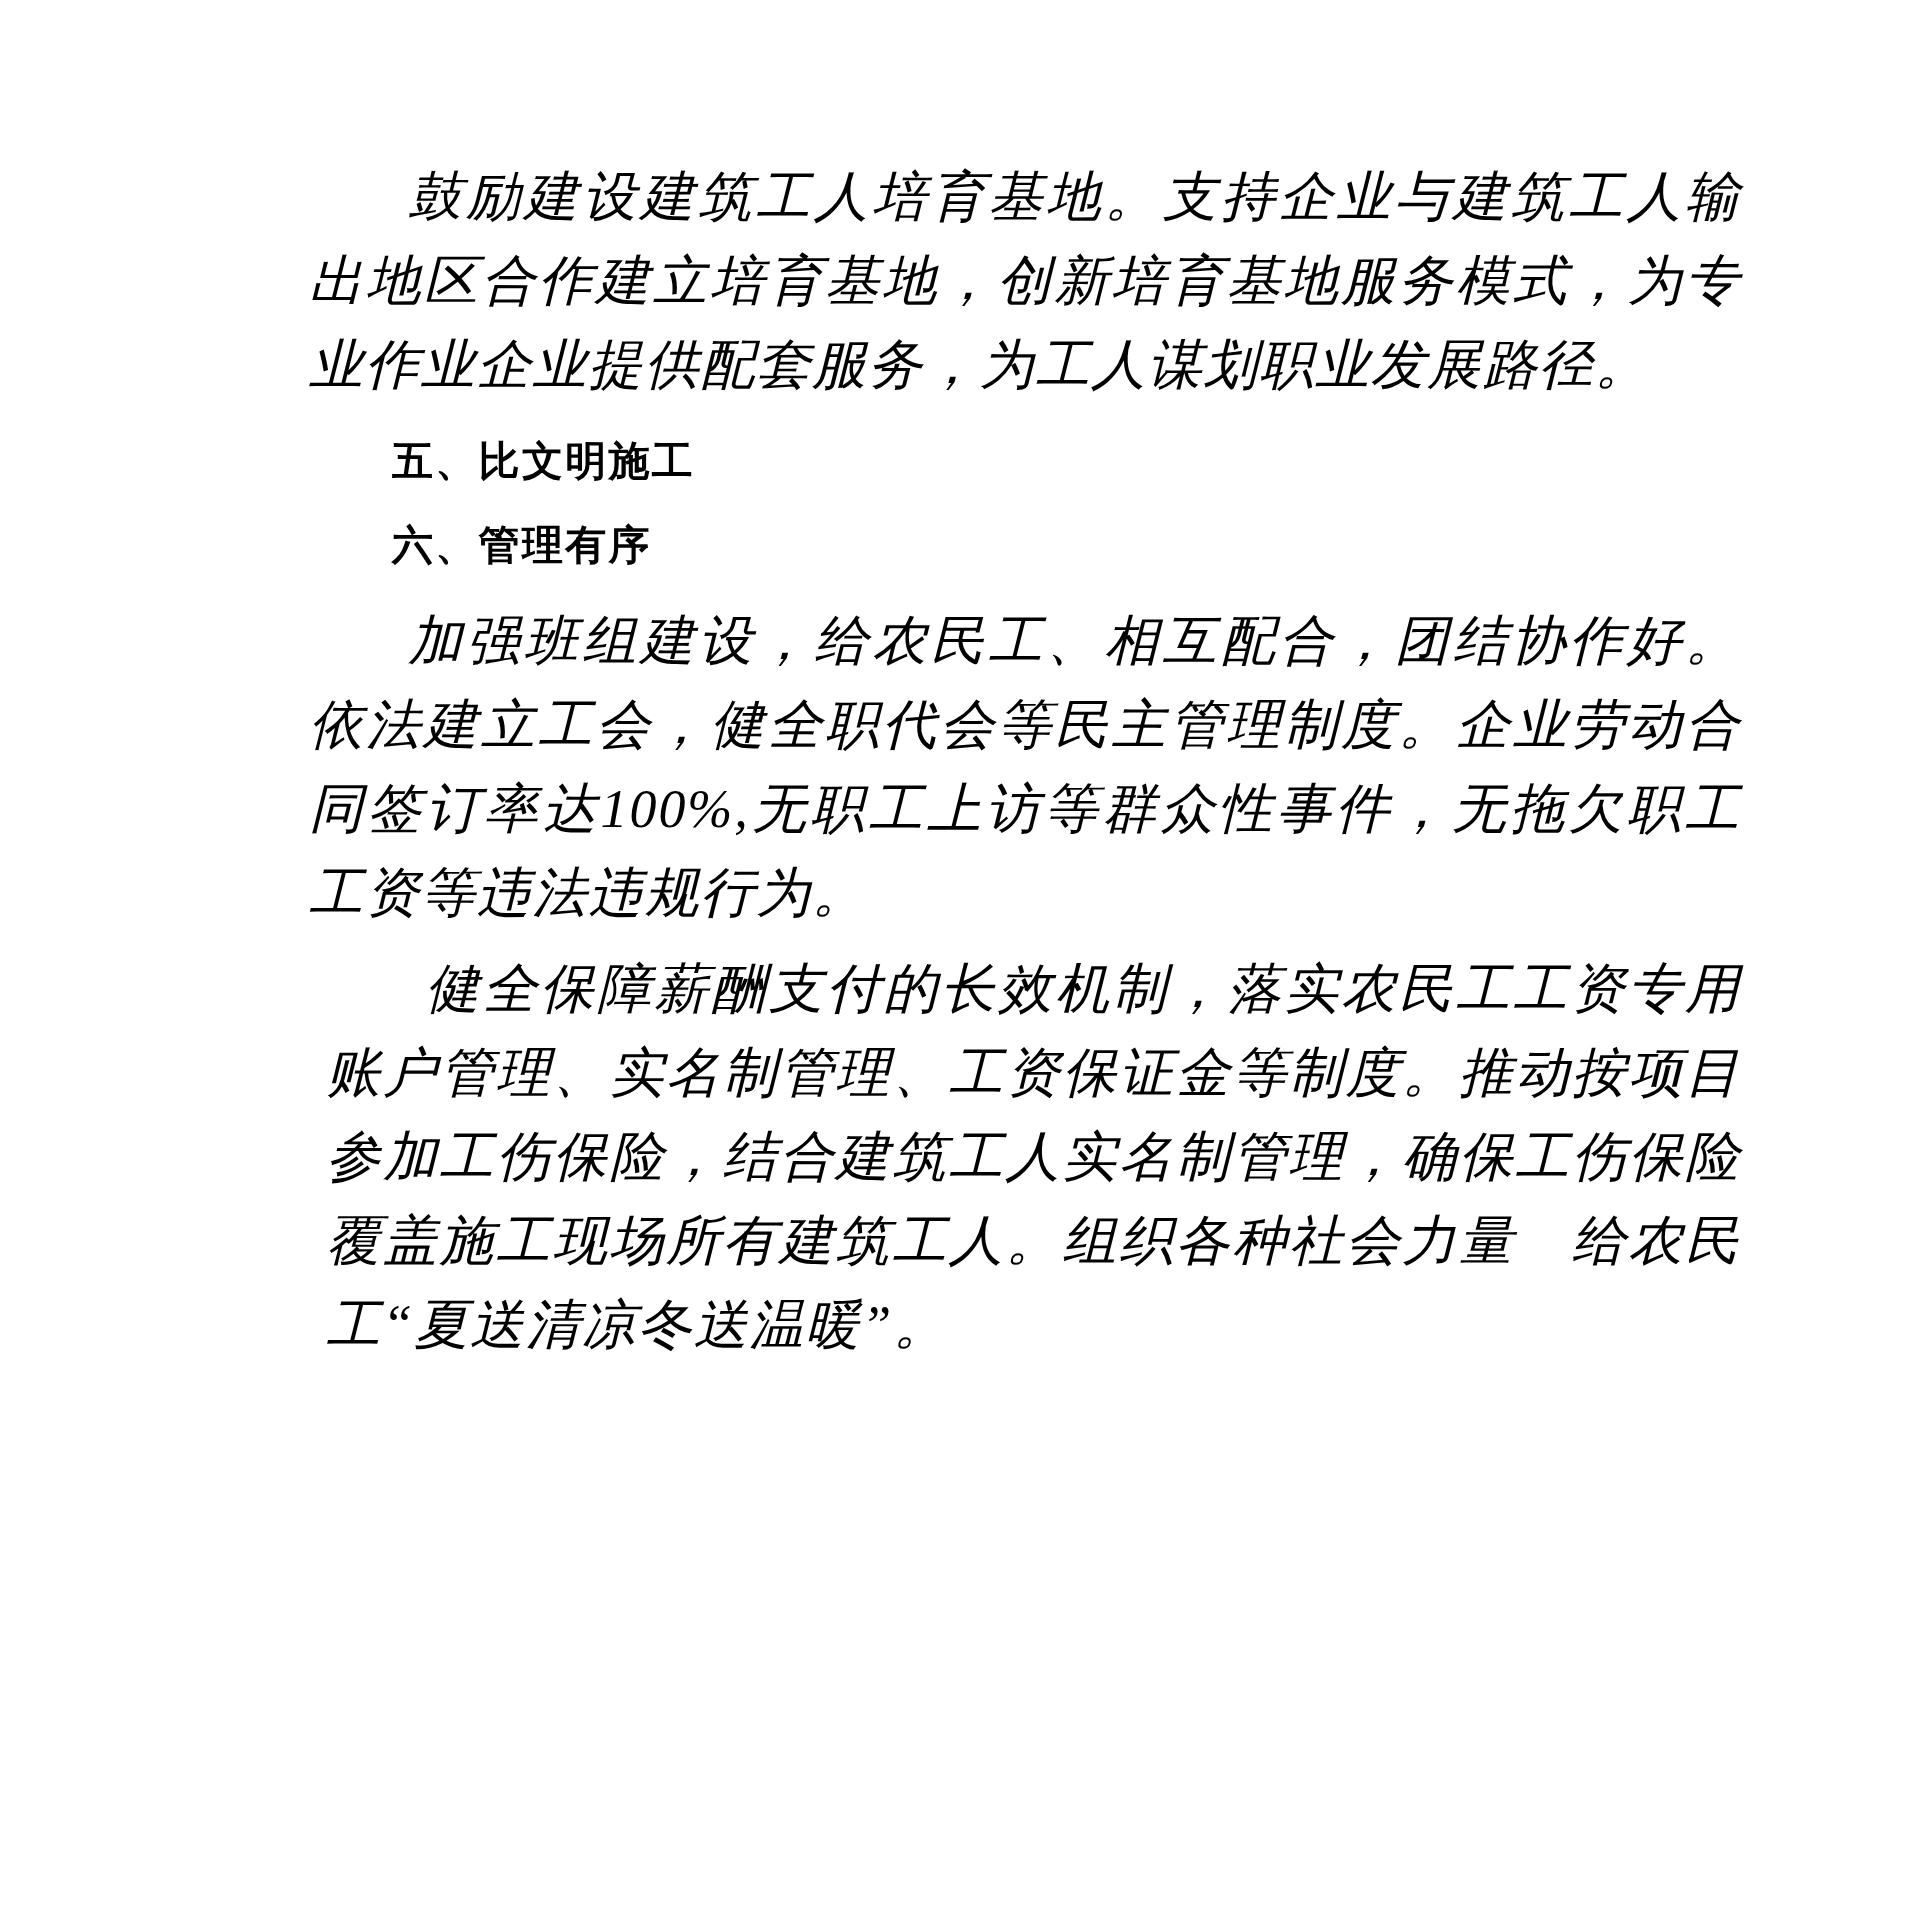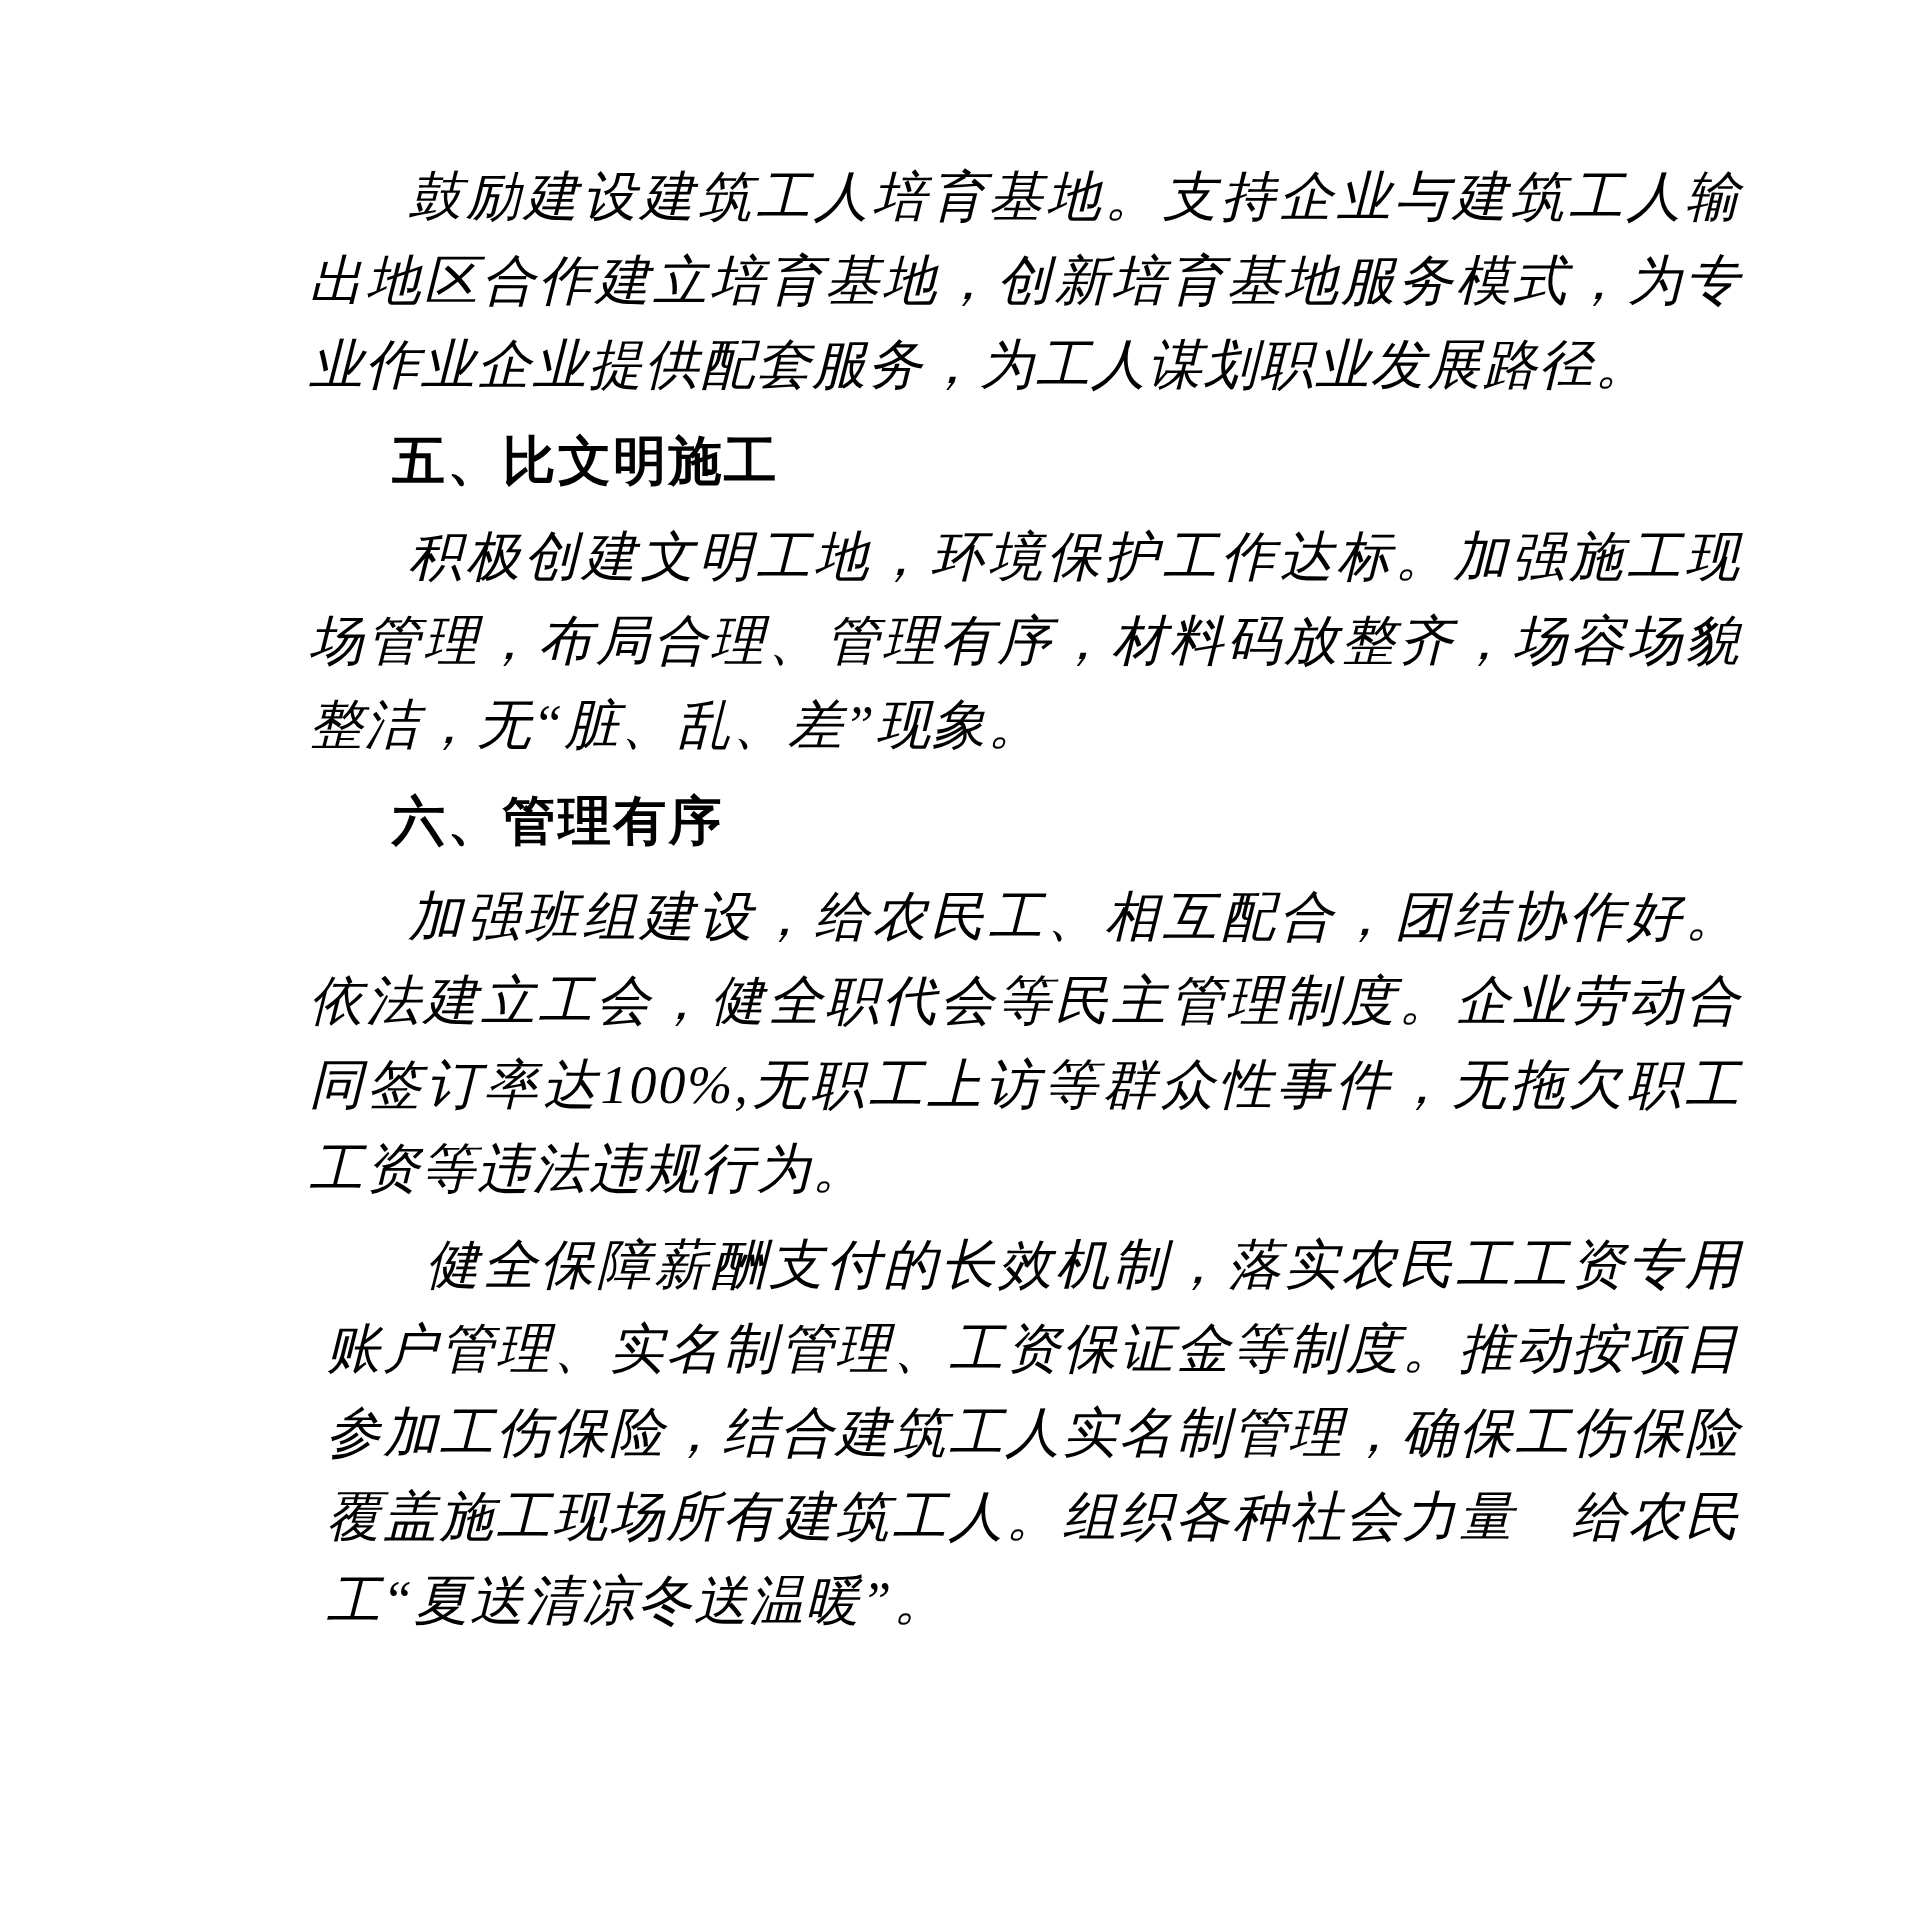--- a/index.html
+++ b/index.html
@@ -42,39 +42,38 @@
   }
   .shifted {
     padding-left: 17.3px;      
   }
   .heading {
     margin: 0;
     padding: 0;
     font-family: "Liberation Sans", "DejaVu Sans", sans-serif;
     font-style: normal;
     font-weight: 700;
-    font-size: 53px;
+    font-size: 41px;
     line-height: 84px;
     letter-spacing: 2.3px;
     text-indent: 95px;
     text-align: left;
   }
 </style>
 </head>
 <body>
 
 <div class="page">
 
   <main class="content">
 
     <p class="para indent">鼓励建设建筑工人培育基地。支持企业与建筑工人输出地区合作建立培育基地，创新培育基地服务模式，为专业作业企业提供配套服务，为工人谋划职业发展路径。</p>
 
     <h2 class="heading">五、比文明施工</h2>
 
-    <p class="para indent">积极创建文明工地，环境保护工作达标。加强施工现场管理，布局合理、管理有序，材料码放整齐，场容场貌整洁，无“脏、乱、差”现象。</p>
 
     <h2 class="heading">六、管理有序</h2>
 
 
 
     <p class="para indent">加强班组建设，给农民工、相互配合，团结协作好。依法建立工会，健全职代会等民主管理制度。企业劳动合同签订率达100%,无职工上访等群众性事件，无拖欠职工工资等违法违规行为。</p>
 
     <p class="para indent shifted">健全保障薪酬支付的长效机制，落实农民工工资专用账户管理、实名制管理、工资保证金等制度。推动按项目参加工伤保险，结合建筑工人实名制管理，确保工伤保险覆盖施工现场所有建筑工人。组织各种社会力量　给农民工“夏送清凉冬送温暖”。</p>
 
   </main>

